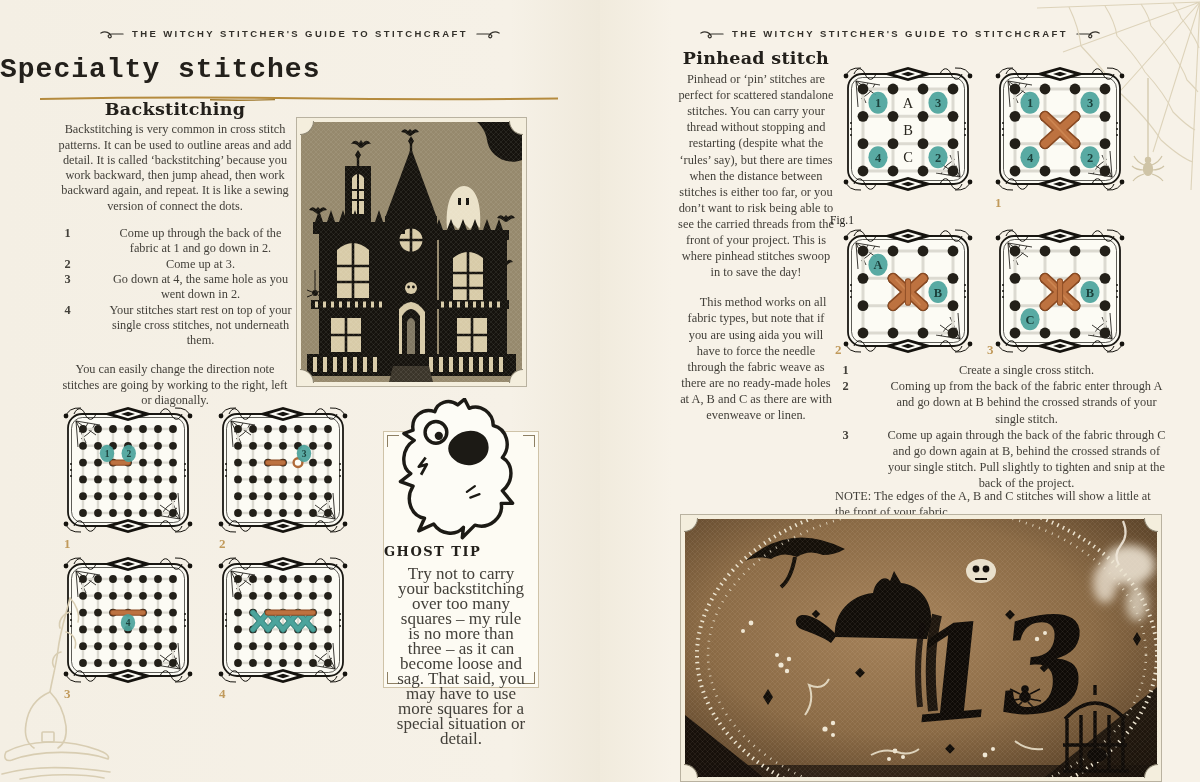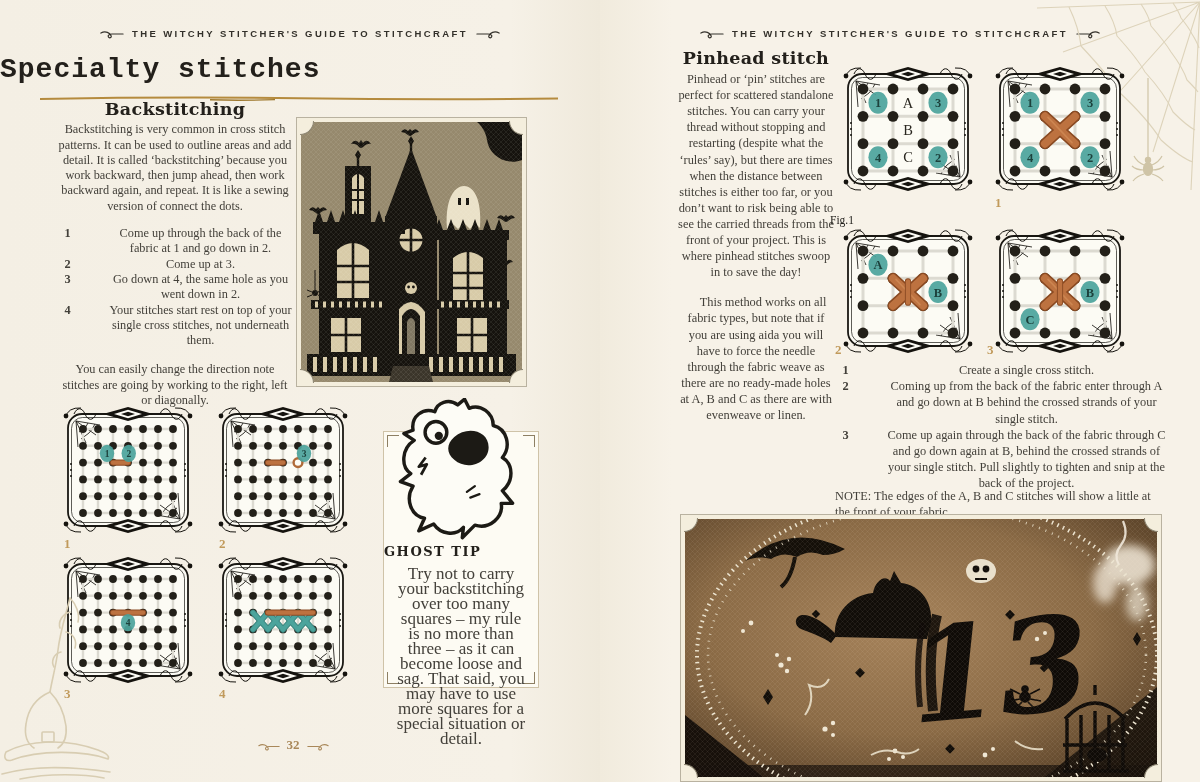--- a/index.html
+++ b/index.html
@@ -718,27 +718,20 @@
         <path d="M70,10 C66,26 60,44 58,62 C56,78 52,92 50,104"></path>
         <path d="M70,10 C76,16 80,26 78,34 M70,24 C62,26 58,34 60,40 M66,44 C74,46 77,53 75,60 M61,64 C53,66 51,74 54,79"></path>
         <path d="M50,104 C36,110 28,122 26,136 C24,148 28,156 34,160"></path>
         <path d="M50,104 C58,112 64,124 66,138 C67,148 64,156 58,160"></path>
         <path d="M6,164 C28,152 66,150 98,162 C106,165 110,168 108,171 C84,162 38,162 12,172 C6,174 3,170 6,164 Z"></path>
         <rect x="42" y="144" width="12" height="10" rx="1"></rect>
         <path d="M2,186 C30,178 70,178 110,184 M20,191 C48,185 84,186 104,190"></path>
       </g>
     </svg>
 
-    <div class="page-number">
-      <svg class="fl" width="22" height="11" viewBox="0 0 26 12">
-          <path d="M25,6 L13,6 M13,6 C11,6 8,7 9,9 C10,11 13,10 12,8 C11,5 6,2 1,5"></path>
-        </svg><span>32</span><svg class="fl" width="22" height="11" viewBox="0 0 26 12" style="transform:scaleX(-1)">
-          <path d="M25,6 L13,6 M13,6 C11,6 8,7 9,9 C10,11 13,10 12,8 C11,5 6,2 1,5"></path>
-        </svg>
-    </div>
   </div>
 
   <div class="page page-right">
 
     <div class="running-head">
       <svg class="fl" width="24" height="12" viewBox="0 0 26 12">
           <path d="M25,6 L13,6 M13,6 C11,6 8,7 9,9 C10,11 13,10 12,8 C11,5 6,2 1,5"></path>
         </svg><span>THE WITCHY STITCHER'S GUIDE TO STITCHCRAFT</span><svg class="fl" width="24" height="12" viewBox="0 0 26 12" style="transform:scaleX(-1)">
           <path d="M25,6 L13,6 M13,6 C11,6 8,7 9,9 C10,11 13,10 12,8 C11,5 6,2 1,5"></path>
         </svg>

